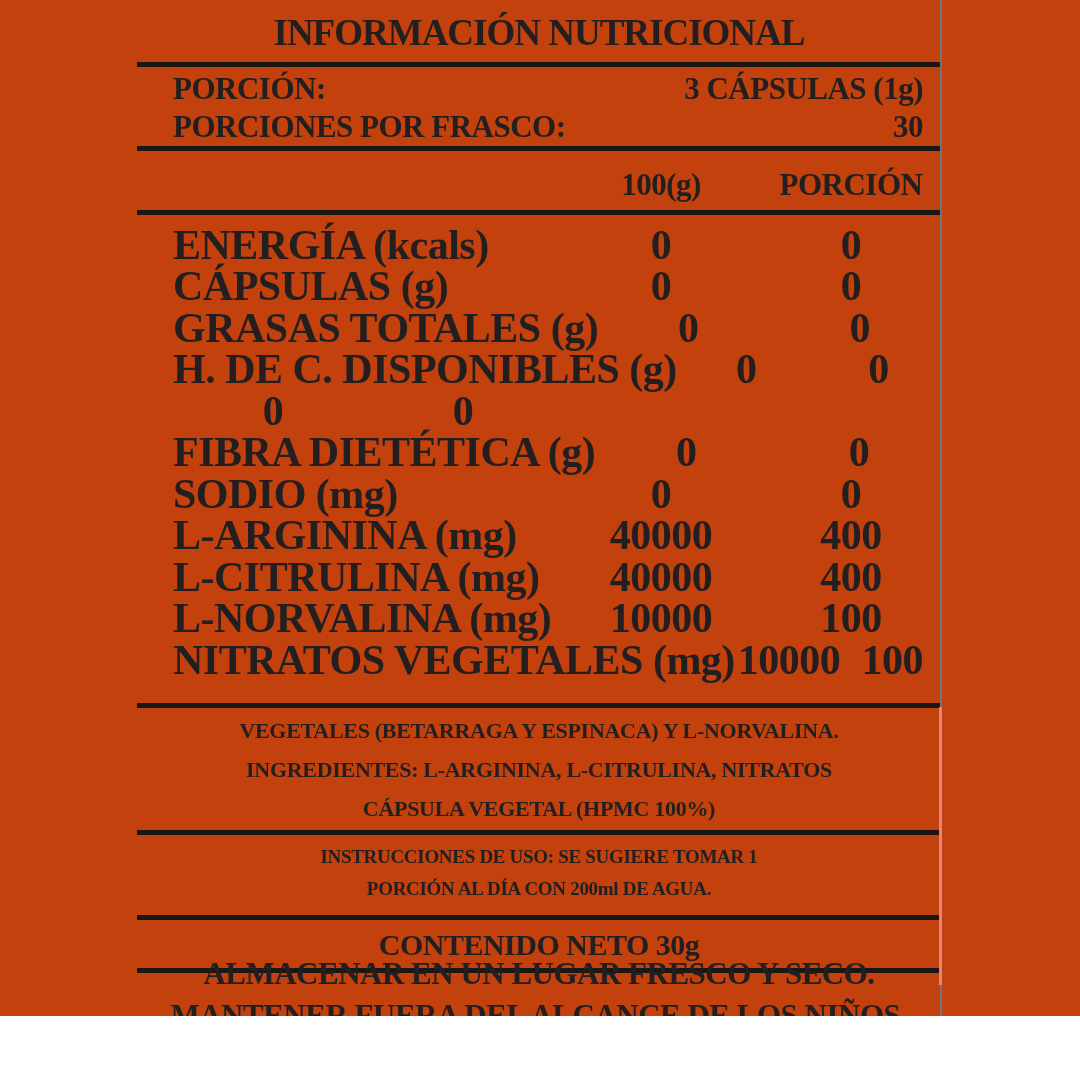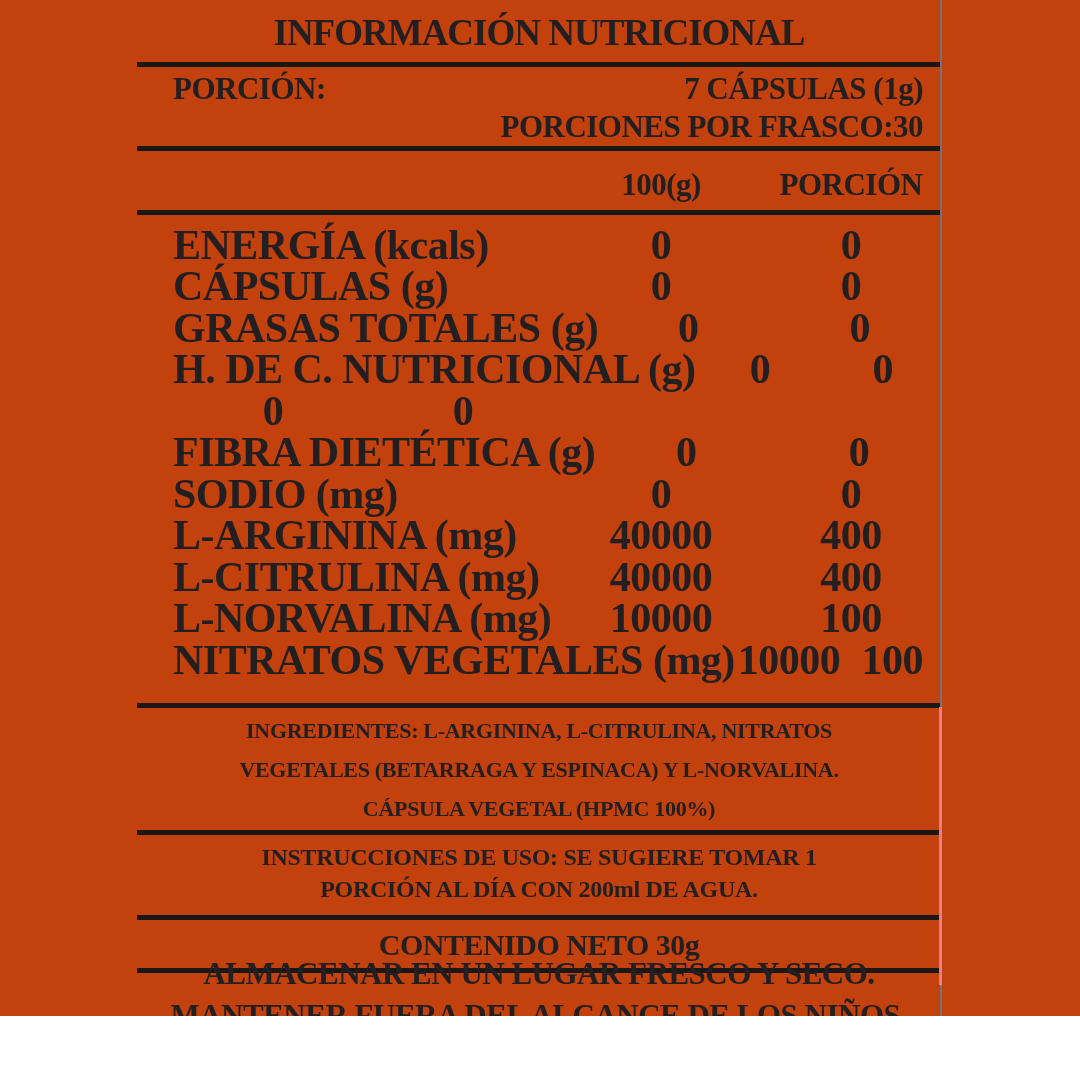--- a/index.html
+++ b/index.html
@@ -59,21 +59,21 @@
     height: 38px;
     display: flex;
     justify-content: space-between;
     align-items: center;
     box-sizing: border-box;
     padding: 0 18px 0 36px;
     font-size: 31px;
     white-space: nowrap;
   }
   .sr1 { top: 70px; justify-content: space-between; }
-  .sr2 { top: 108px; justify-content: flex-end; }
+  .sr2 { top: 108px; }
 
   .head-row {
     position: absolute;
     top: 164px;
     left: 0;
     width: 804px;
     height: 42px;
     display: flex;
     align-items: center;
     font-size: 31px;
@@ -100,21 +100,21 @@
   .trow .name { flex: 1; text-align: left; }
 
   .para {
     position: absolute;
     left: 0;
     width: 100%;
     text-align: center;
     white-space: nowrap;
   }
   .ingredients { top: 711px; font-size: 22px; line-height: 39px; letter-spacing: -0.3px; }
-  .instructions { top: 841px; font-size: 24px; line-height: 32px; letter-spacing: -0.3px; }
+  .instructions { top: 841px; font-size: 19px; line-height: 32px; letter-spacing: -0.3px; }
   .net { top: 925px; font-size: 30px; line-height: 40px; }
   .storage { top: 953px; font-size: 31px; line-height: 42px; }
 
   .side-line-gray {
     position: absolute;
     left: 940px;
     top: 0;
     width: 2px;
     height: 1080px;
     background: var(--side-gray, #70747e);
@@ -133,21 +133,21 @@
 
 <div class="sheet">
   <div class="content">
 
     <div class="title">INFORMACIÓN NUTRICIONAL</div>
 
     <div class="rule r1"></div>
 
     <div class="serving-row sr1">
       <span>PORCIÓN:</span>
-      <span>7 CÁPSULAS (1g)</span>
+      <span>3 CÁPSULAS (1g)</span>
     </div>
     <div class="serving-row sr2">
       <span>PORCIONES POR FRASCO:</span>
       <span>30</span>
     </div>
 
     <div class="rule r2"></div>
 
     <div class="head-row">
       <span class="spacer"></span>
@@ -167,21 +167,21 @@
         <span class="name">CÁPSULAS (g)</span>
         <span class="col1">0</span>
         <span class="col2">0</span>
       </div>
         <div class="trow">
         <span class="name">GRASAS TOTALES (g)</span>
         <span class="col1">0</span>
         <span class="col2">0</span>
       </div>
         <div class="trow">
-        <span class="name">H. DE C. NUTRICIONAL (g)</span>
+        <span class="name">H. DE C. DISPONIBLES (g)</span>
         <span class="col1">0</span>
         <span class="col2">0</span>
       </div>
         <div class="trow">
         <span class="col1">0</span>
         <span class="col2">0</span>
       </div>
         <div class="trow">
         <span class="name">FIBRA DIETÉTICA (g)</span>
         <span class="col1">0</span>
@@ -210,22 +210,22 @@
         <div class="trow">
         <span class="name">NITRATOS VEGETALES (mg)</span>
         <span class="col1">10000</span>
         <span class="col2">100</span>
       </div>
       </div>
 
     <div class="rule r4"></div>
 
     <div class="para ingredients" id="ingredients">
+        <div>VEGETALES (BETARRAGA Y ESPINACA) Y L-NORVALINA.</div>
         <div>INGREDIENTES: L-ARGININA, L-CITRULINA, NITRATOS</div>
-        <div>VEGETALES (BETARRAGA Y ESPINACA) Y L-NORVALINA.</div>
         <div>CÁPSULA VEGETAL (HPMC 100%)</div>
       </div>
 
     <div class="rule r5"></div>
 
     <div class="para instructions" id="instructions">
         <div>INSTRUCCIONES DE USO: SE SUGIERE TOMAR 1</div>
         <div>PORCIÓN AL DÍA CON 200ml DE AGUA.</div>
       </div>
 

